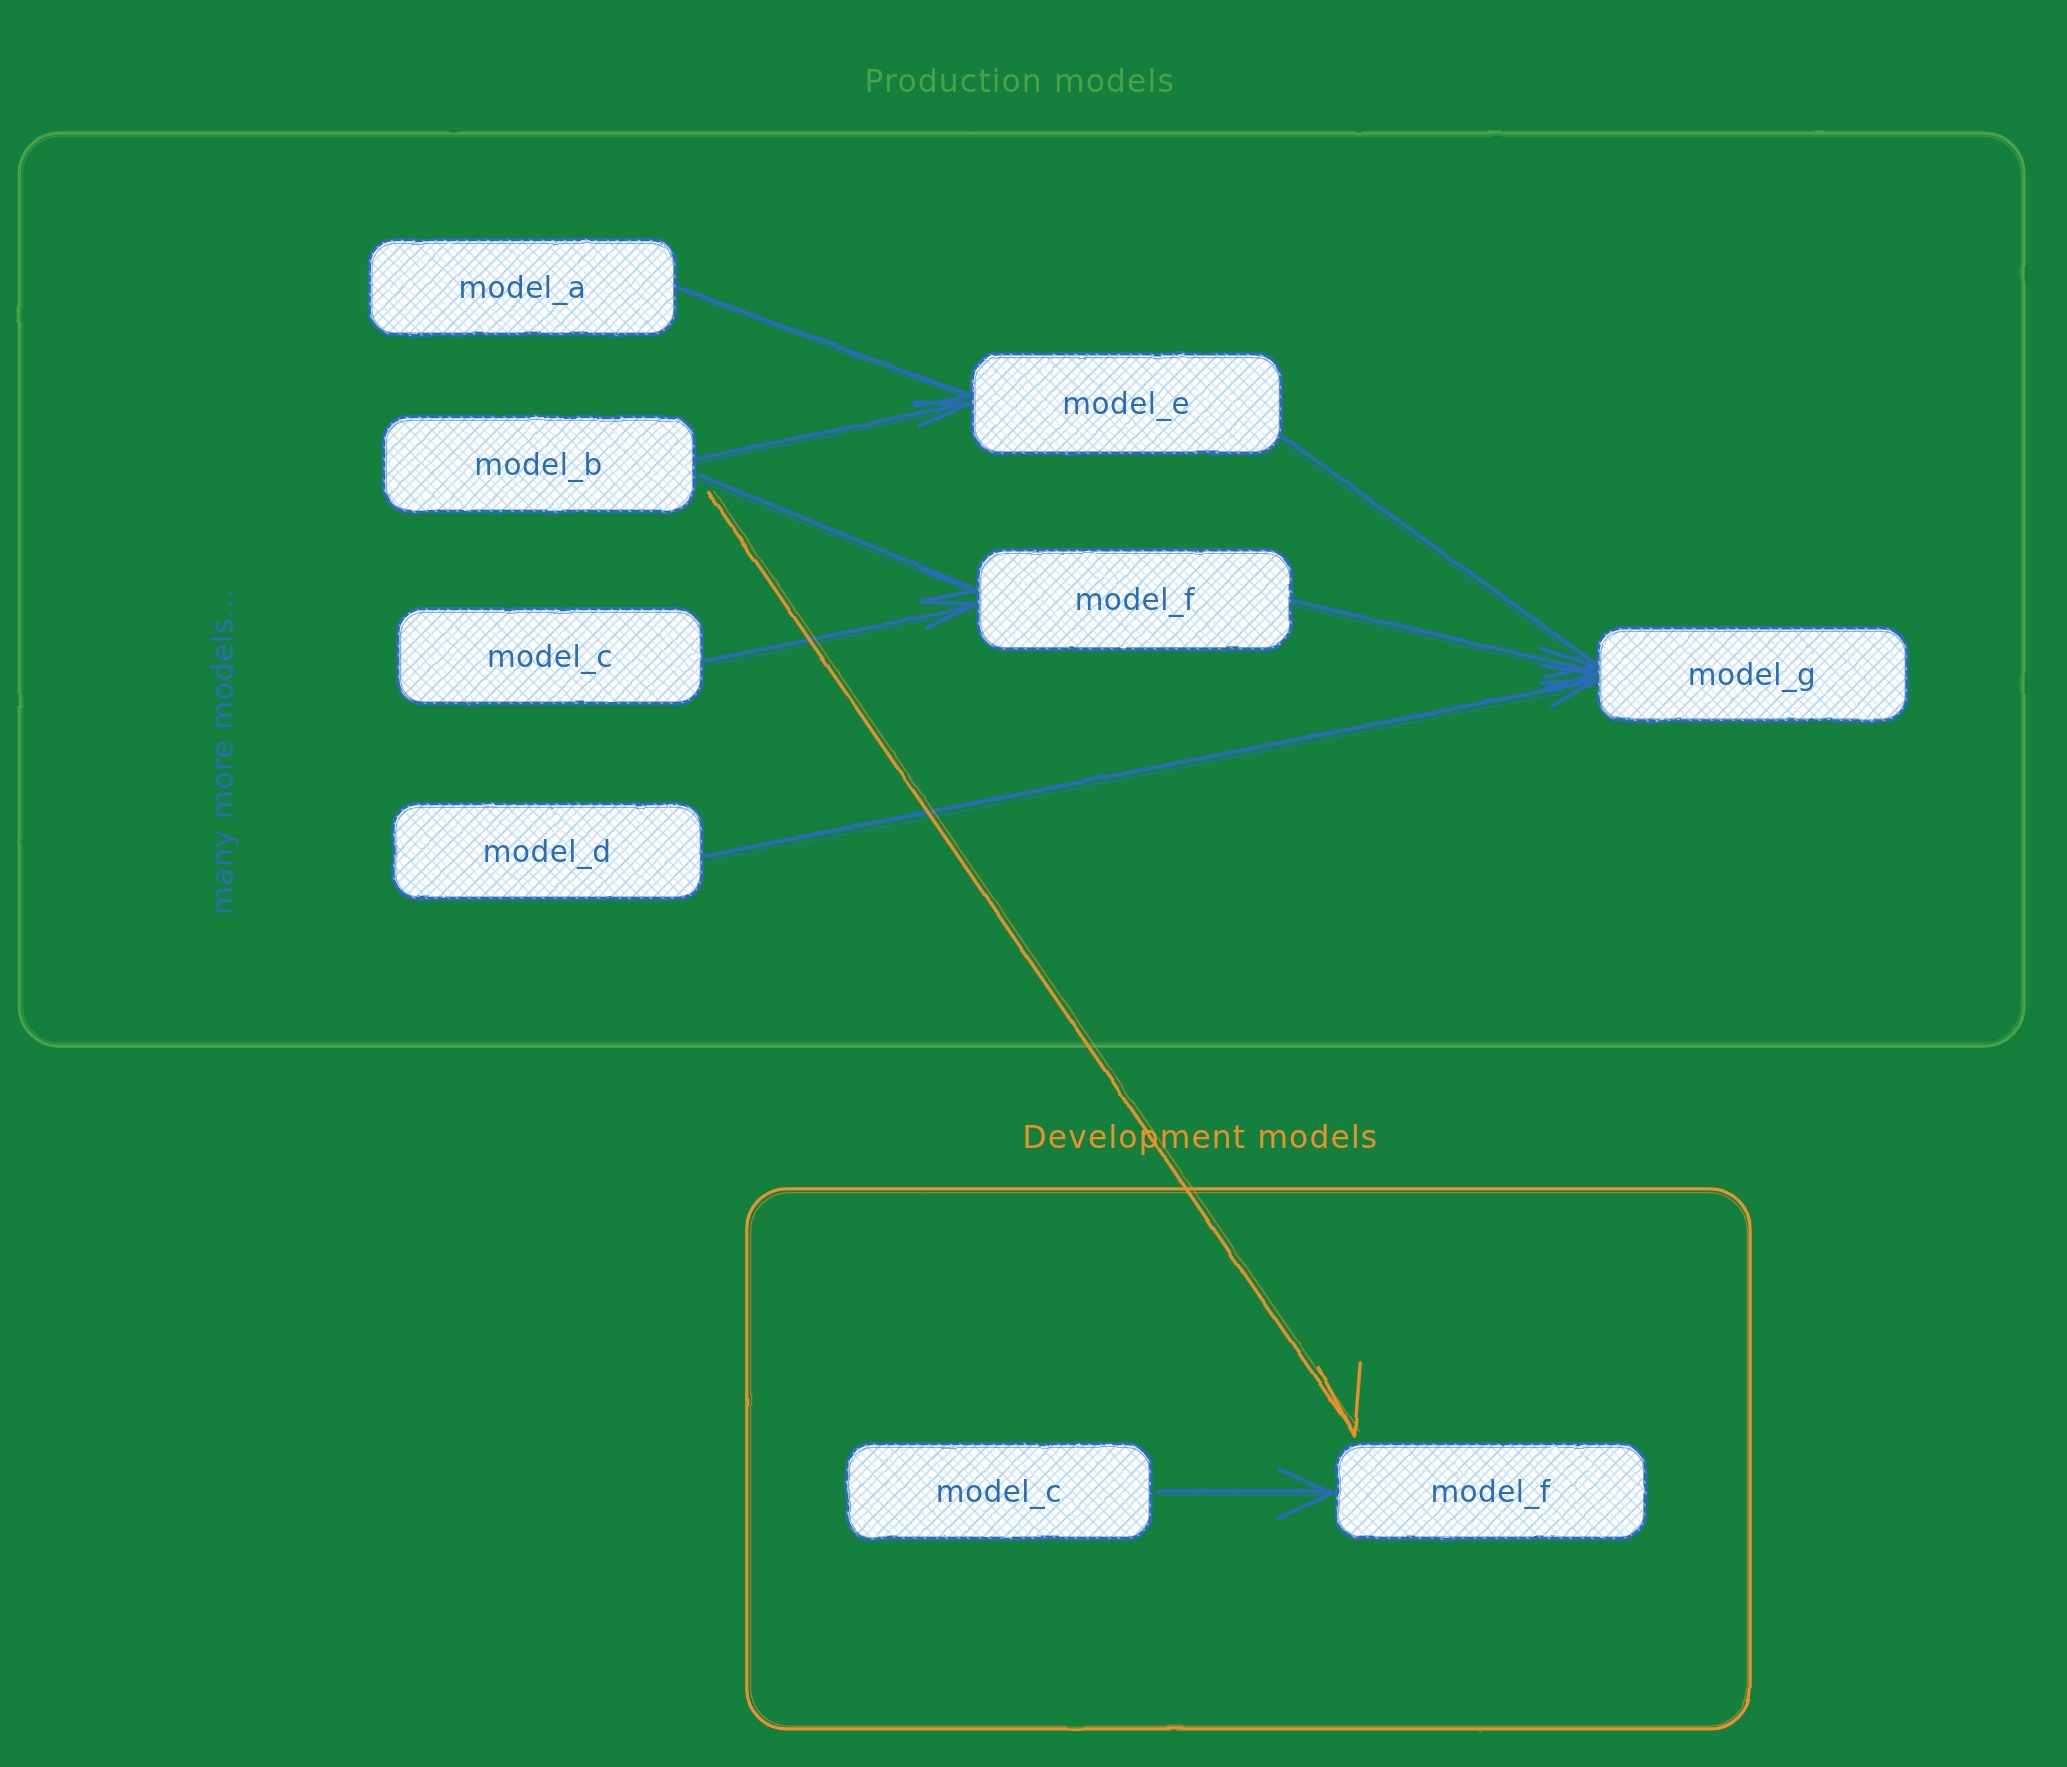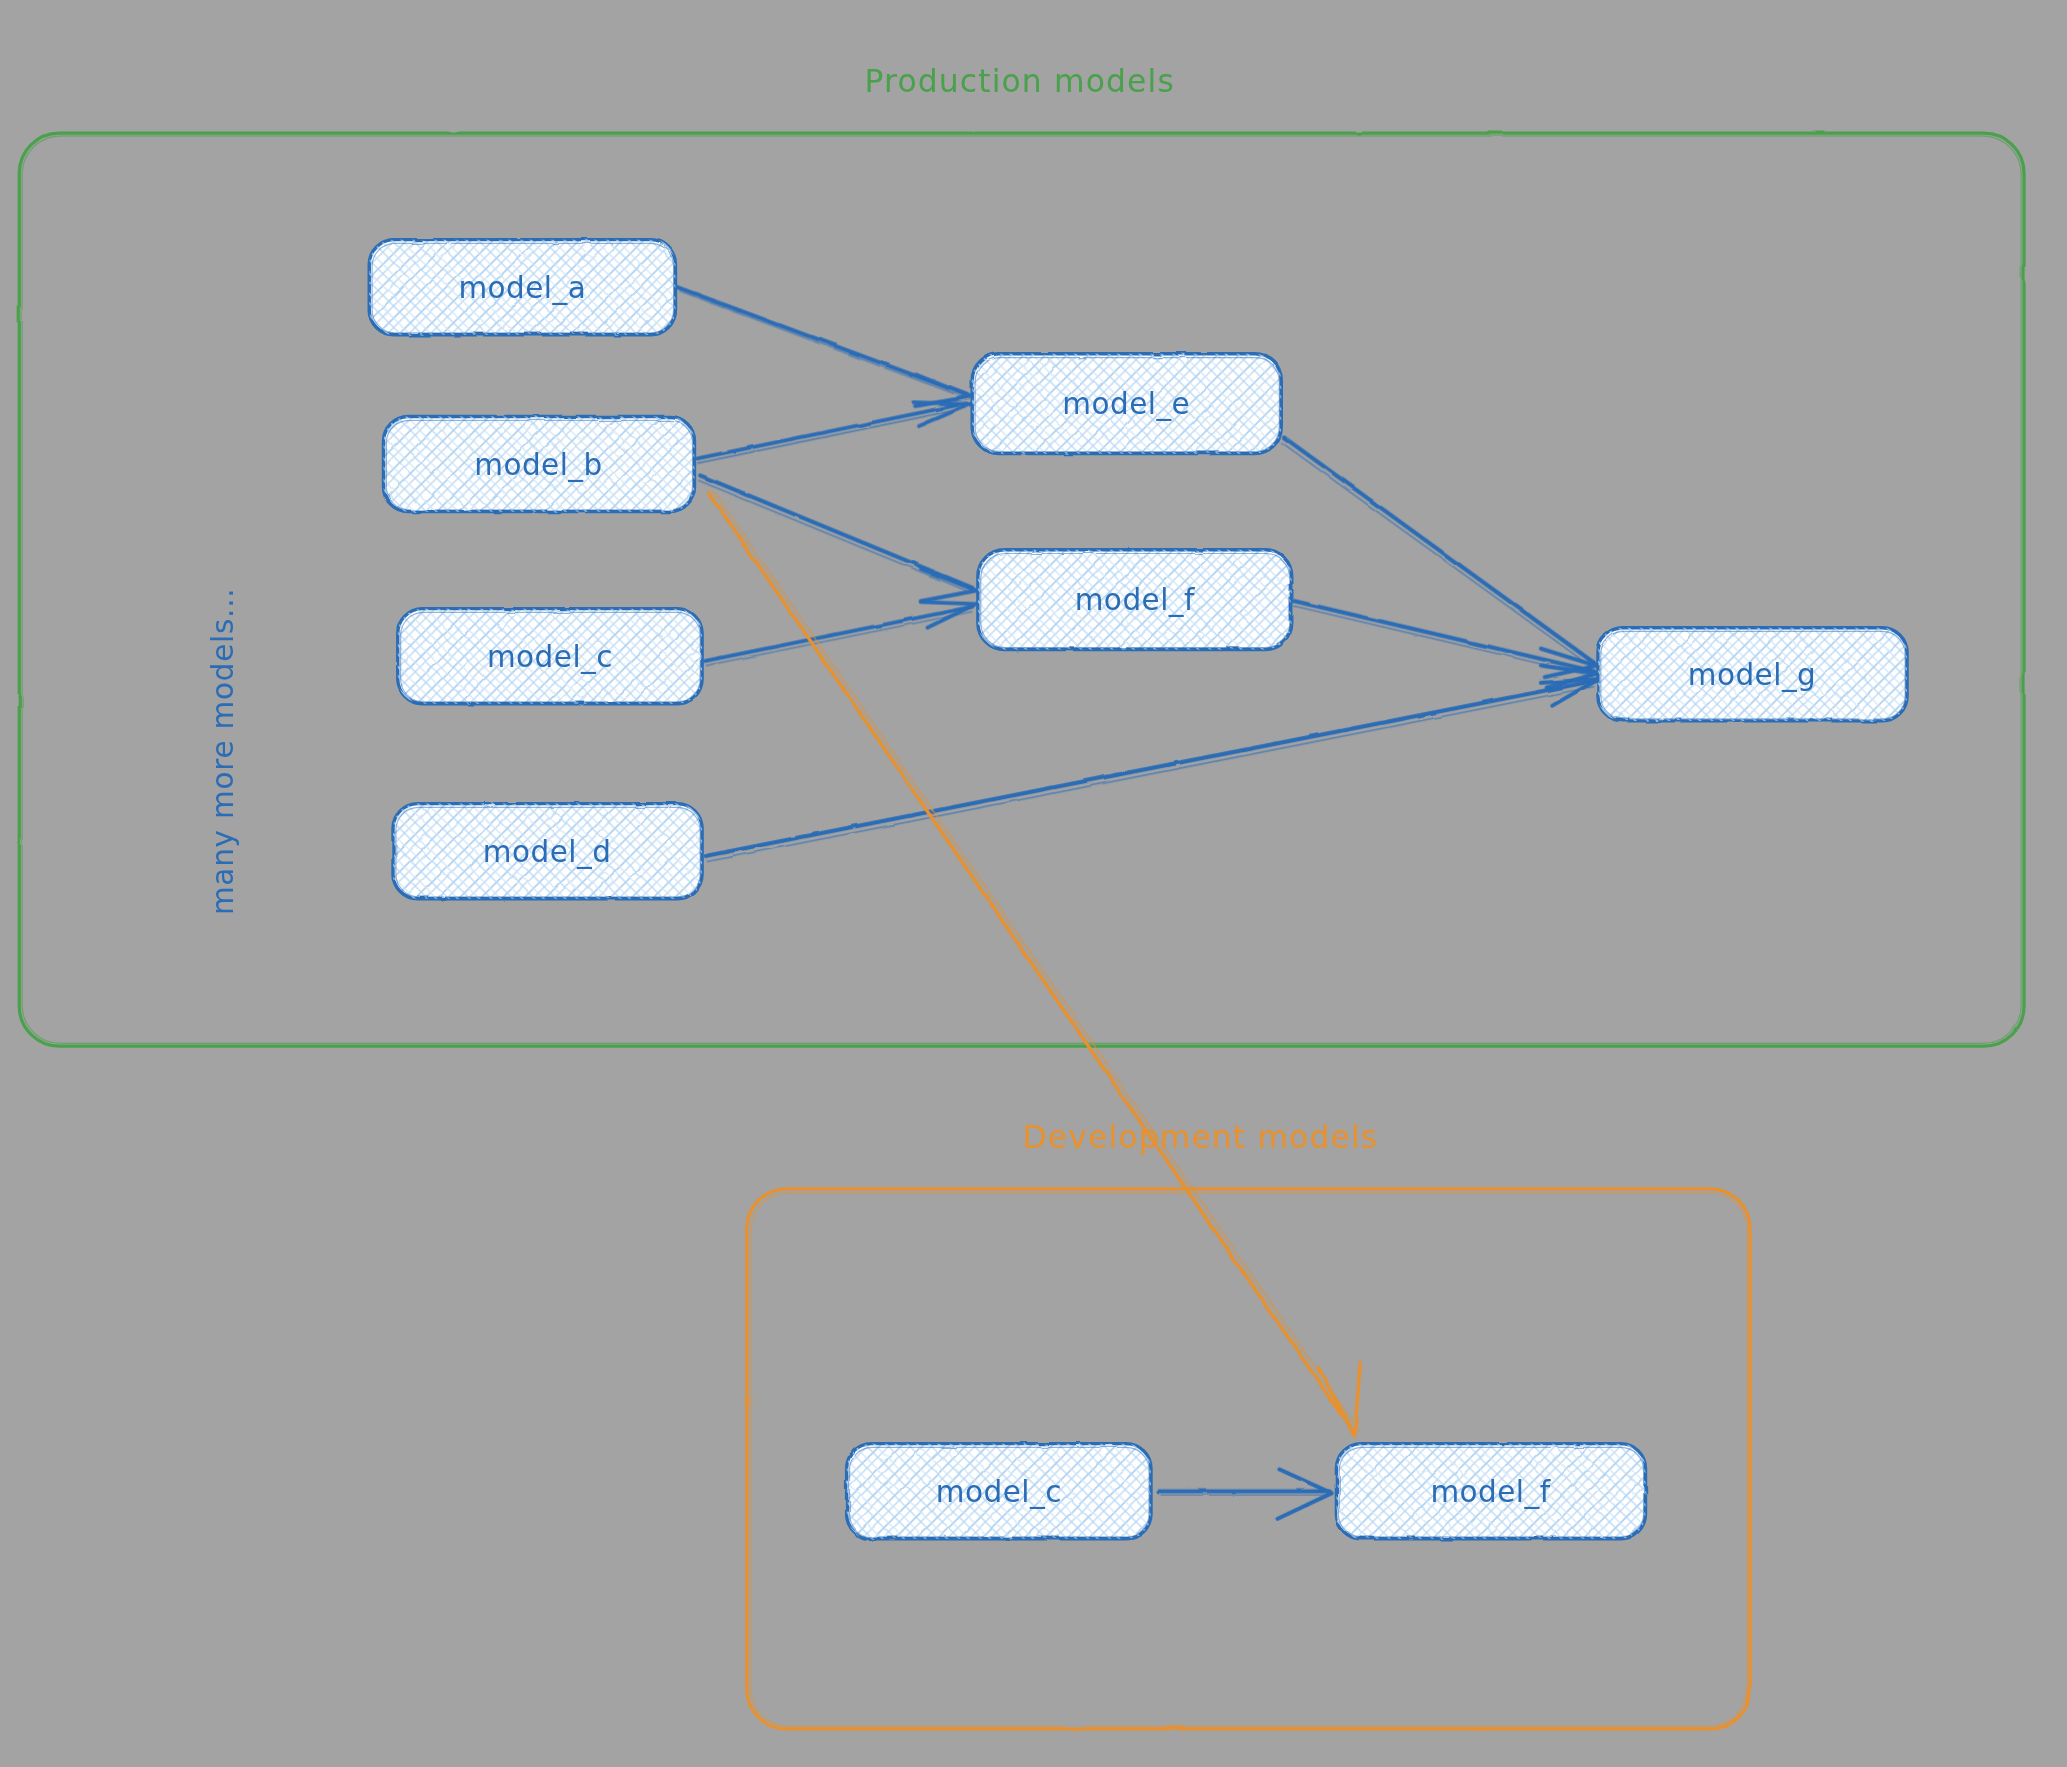--- a/index.html
+++ b/index.html
@@ -10,21 +10,21 @@
   body {
     width: 2068px;
     height: 1767px;
     font-family: "DejaVu Sans", sans-serif;
     overflow: hidden;
   }
   #canvas {
     position: relative;
     width: 2068px;
     height: 1767px;
-    background: #a3a3a3;
+    background: #15803d;
   }
   svg.diagram {
     position: absolute;
     top: 0;
     left: 0;
     width: 2068px;
     height: 1767px;
   }
   .node-label {
     font-family: "DejaVu Sans", sans-serif;

